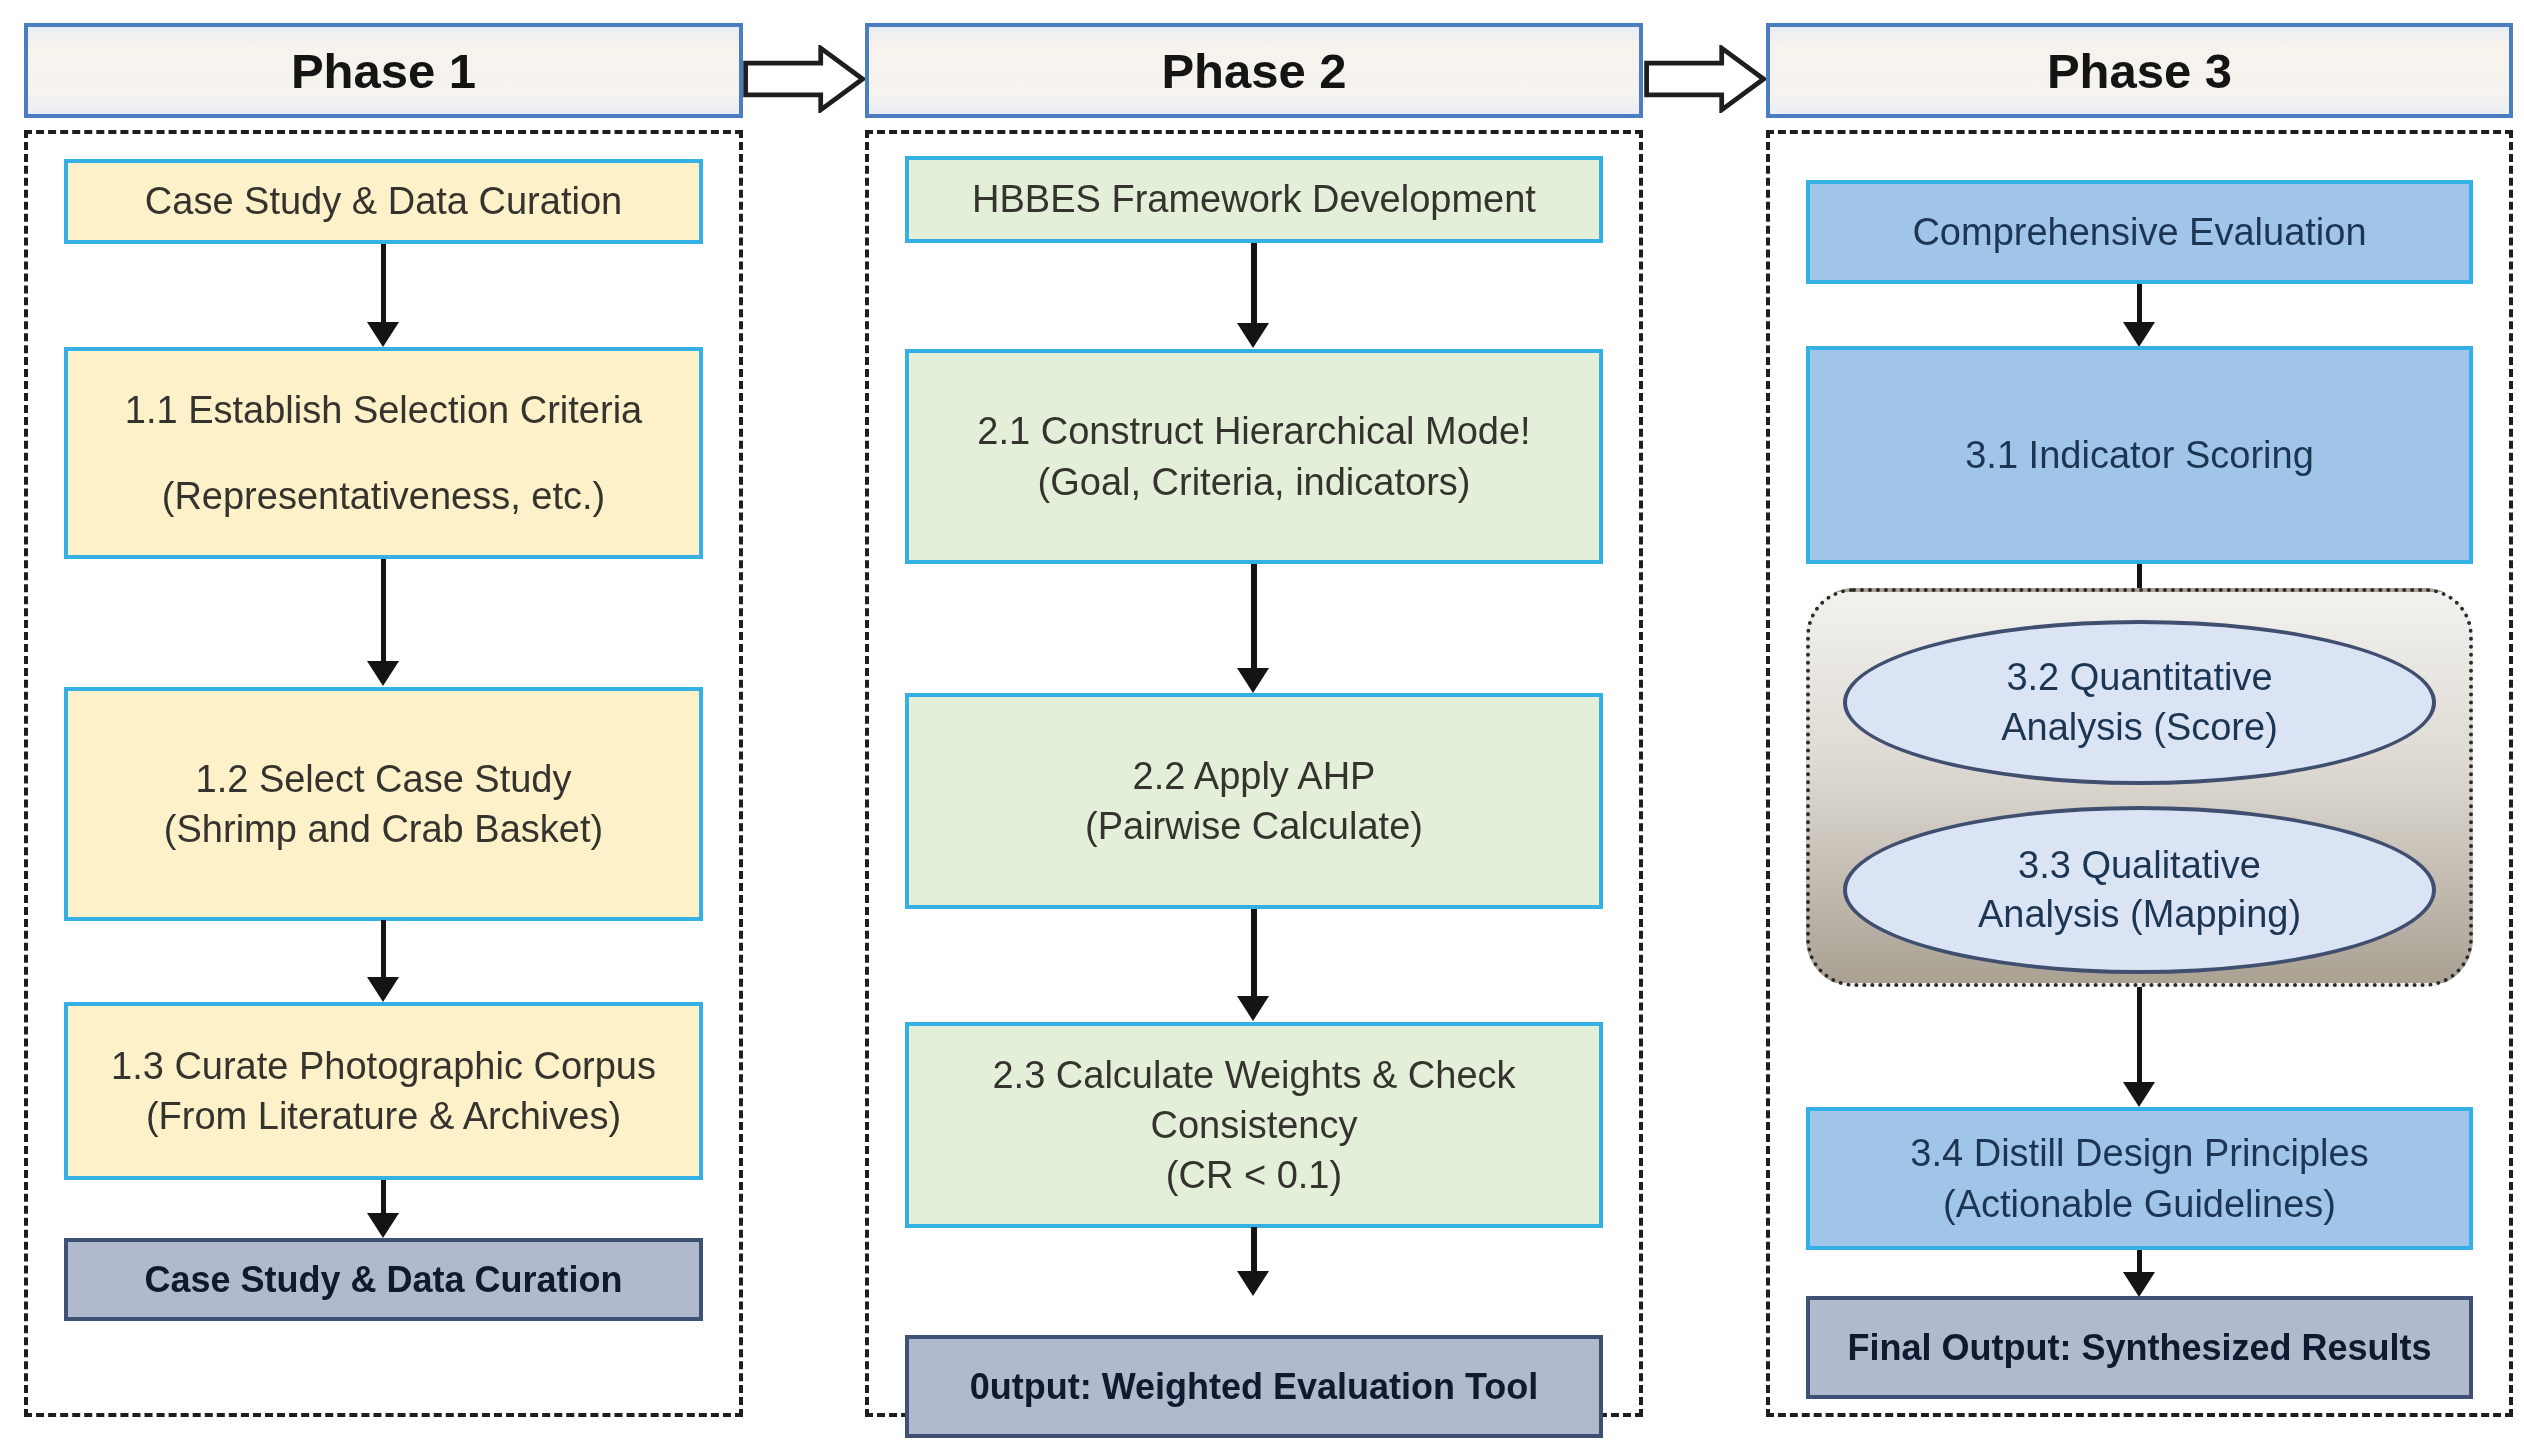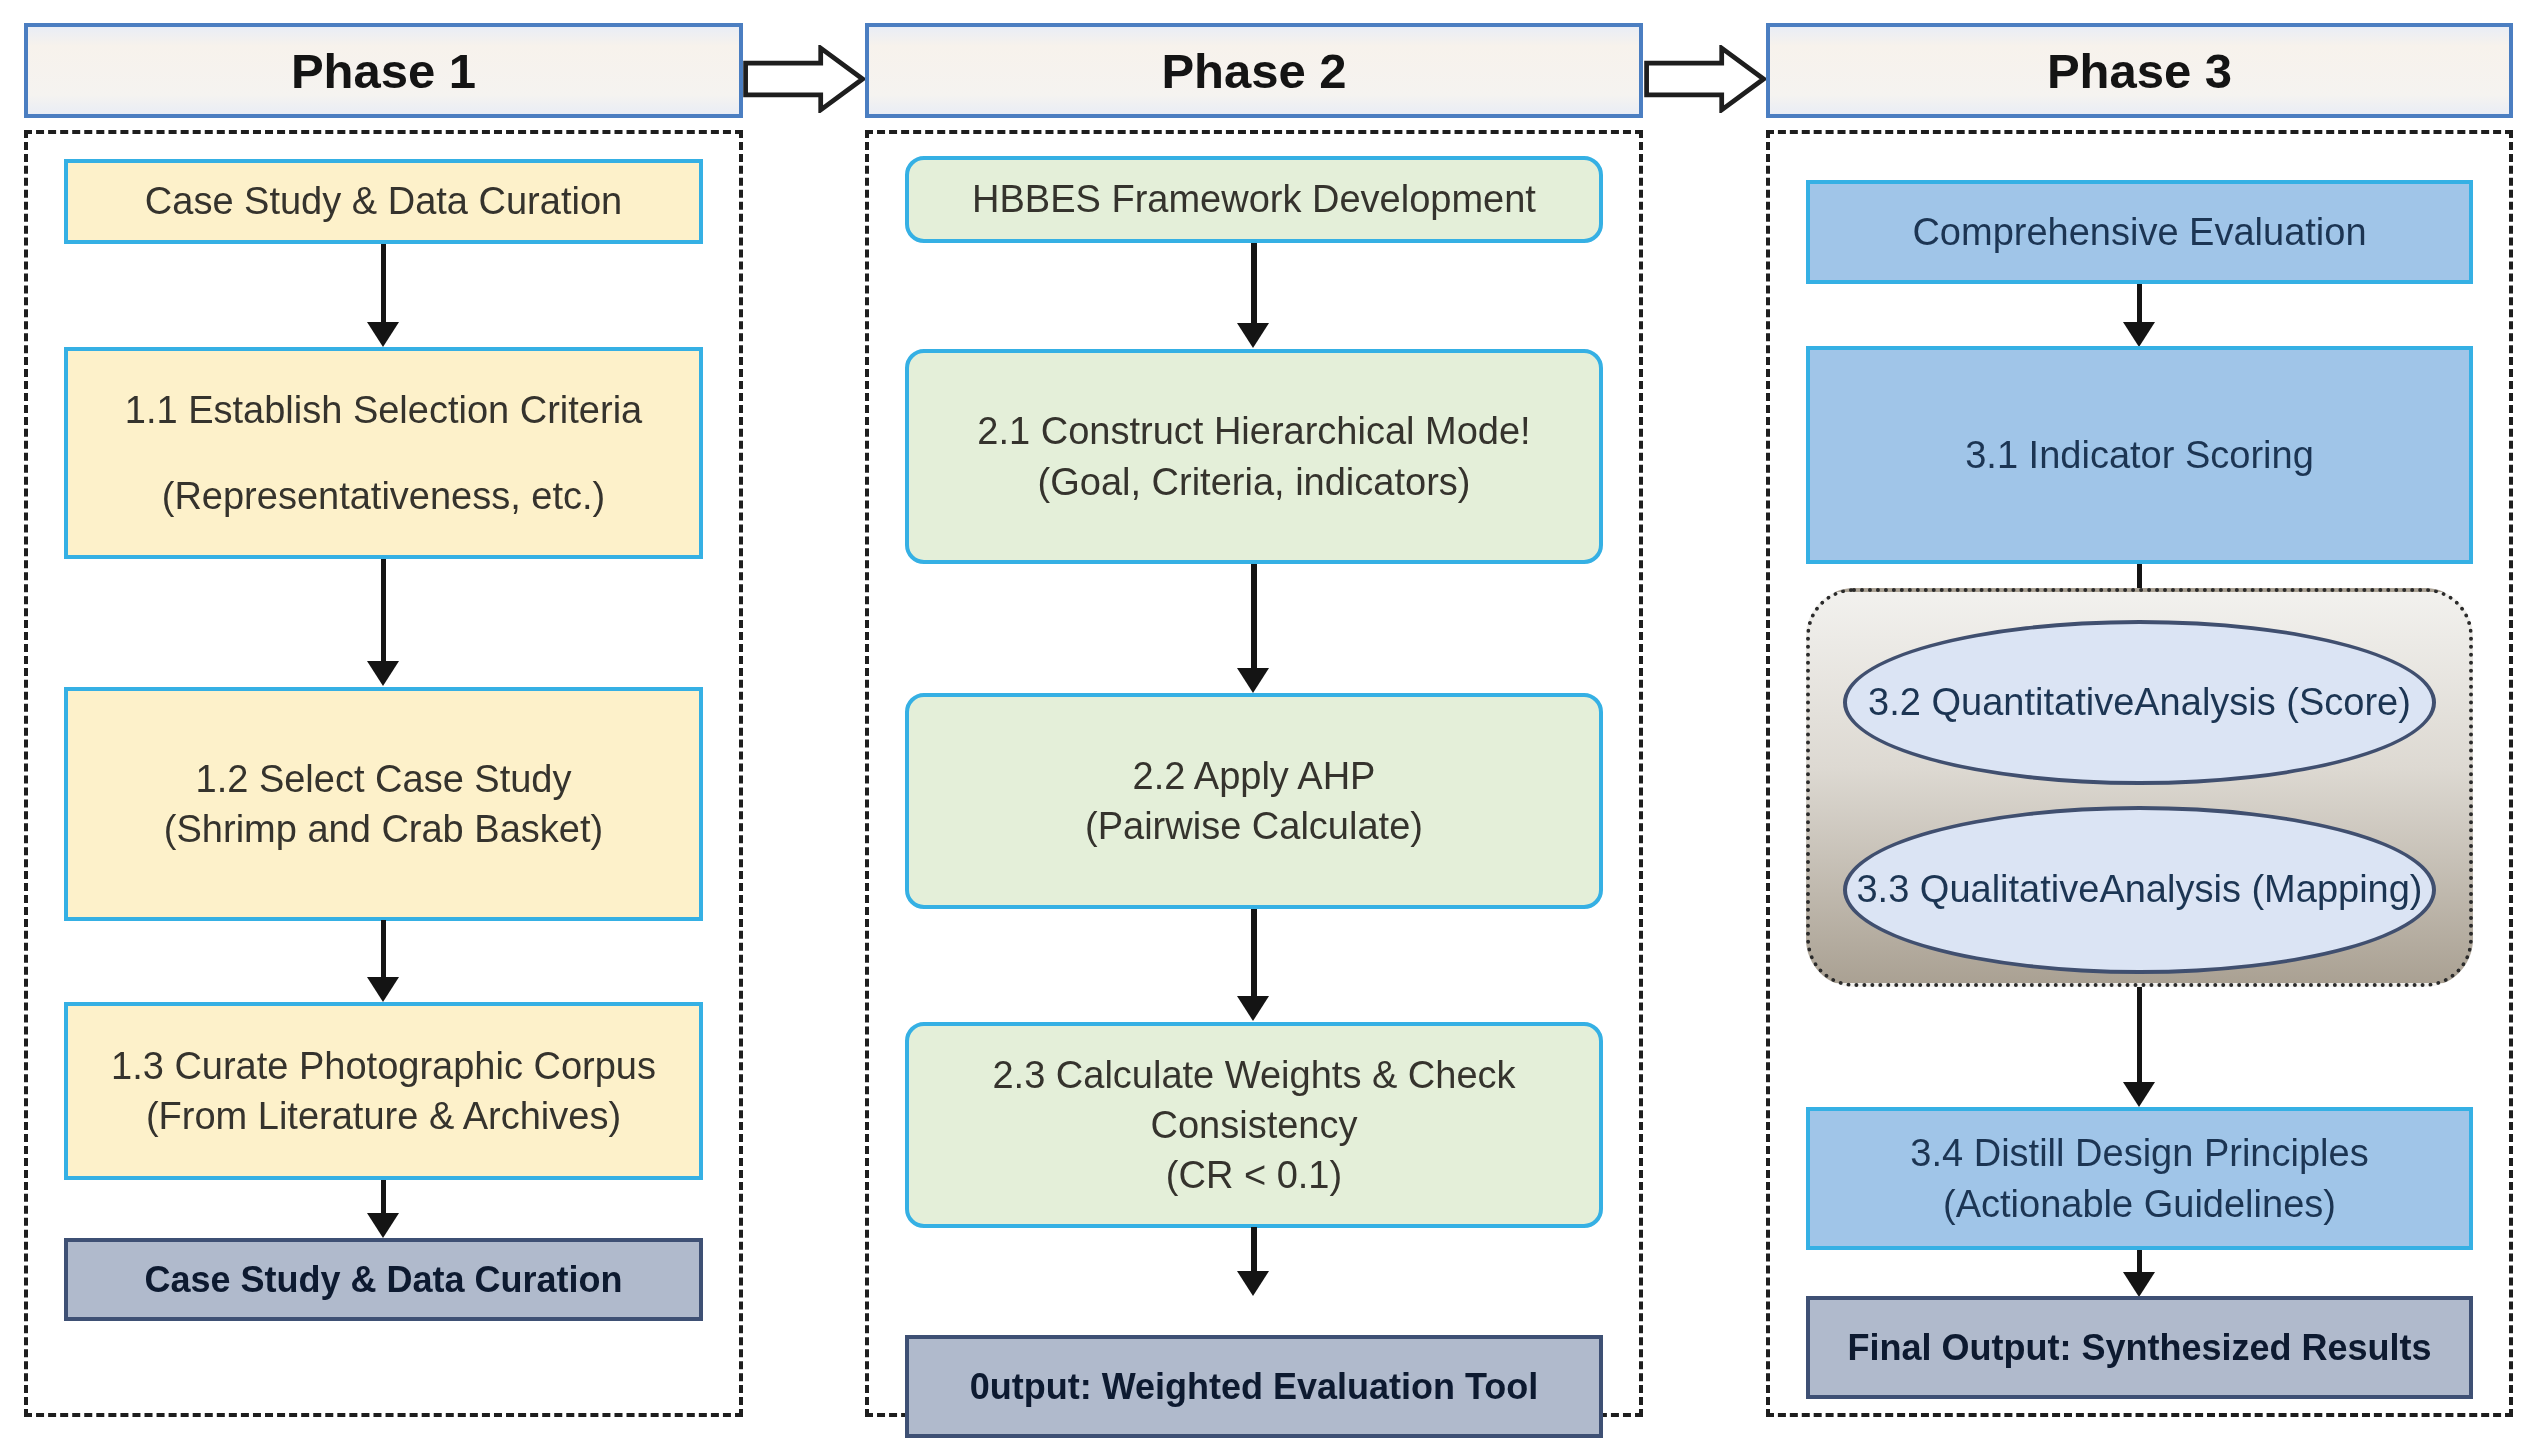--- a/index.html
+++ b/index.html
@@ -26,21 +26,21 @@
     border:4px dashed #1e1e1e;
   }
   .node{
     position:absolute;left:36px;right:36px;
     box-sizing:border-box;
     display:flex;flex-direction:column;align-items:center;justify-content:center;
     text-align:center;font-size:38px;line-height:1.32;
   }
   .step{border:4.8px solid var(--step-border);}
   .p1{background:var(--phase1-fill);color:var(--text-dark);}
-  .p2{background:var(--phase2-fill);color:var(--text-dark);border-radius:19px;}
+  .p2{background:var(--phase2-fill);color:var(--text-dark);}
   .p3{background:var(--phase3-fill);color:var(--text-navy);}
   .output{
     border:4.8px solid var(--output-border);
     background:var(--output-fill);
     color:var(--output-text);
     font-weight:bold;font-size:36px;white-space:nowrap;
   }
   .ln{display:block;}
   .varrow{position:absolute;left:0;right:0;}
   .varrow .shaft{
@@ -58,21 +58,21 @@
     position:absolute;left:36px;right:36px;
     box-sizing:border-box;
     border:4px dotted #2b2b2b;border-radius:48px;
     background:linear-gradient(180deg,var(--container-top) 0%,#ddd9d2 45%,var(--container-bottom) 100%);
   }
   .ellipse{
     position:absolute;left:33px;right:33px;
     box-sizing:border-box;
     border:4px solid var(--ellipse-border);border-radius:50%;
     background:var(--ellipse-fill);
-    display:flex;flex-direction:row;align-items:center;justify-content:center;
+    display:flex;flex-direction:column;align-items:center;justify-content:center;
     text-align:center;font-size:38px;line-height:1.3;color:var(--text-navy);
   }
   .block-arrow{position:absolute;}
 </style>
 </head>
 <body>
 
 <div class="page">
 
   <svg class="block-arrow" style="left:743px;top:45px;" width="123" height="68" viewBox="0 0 155 86">

